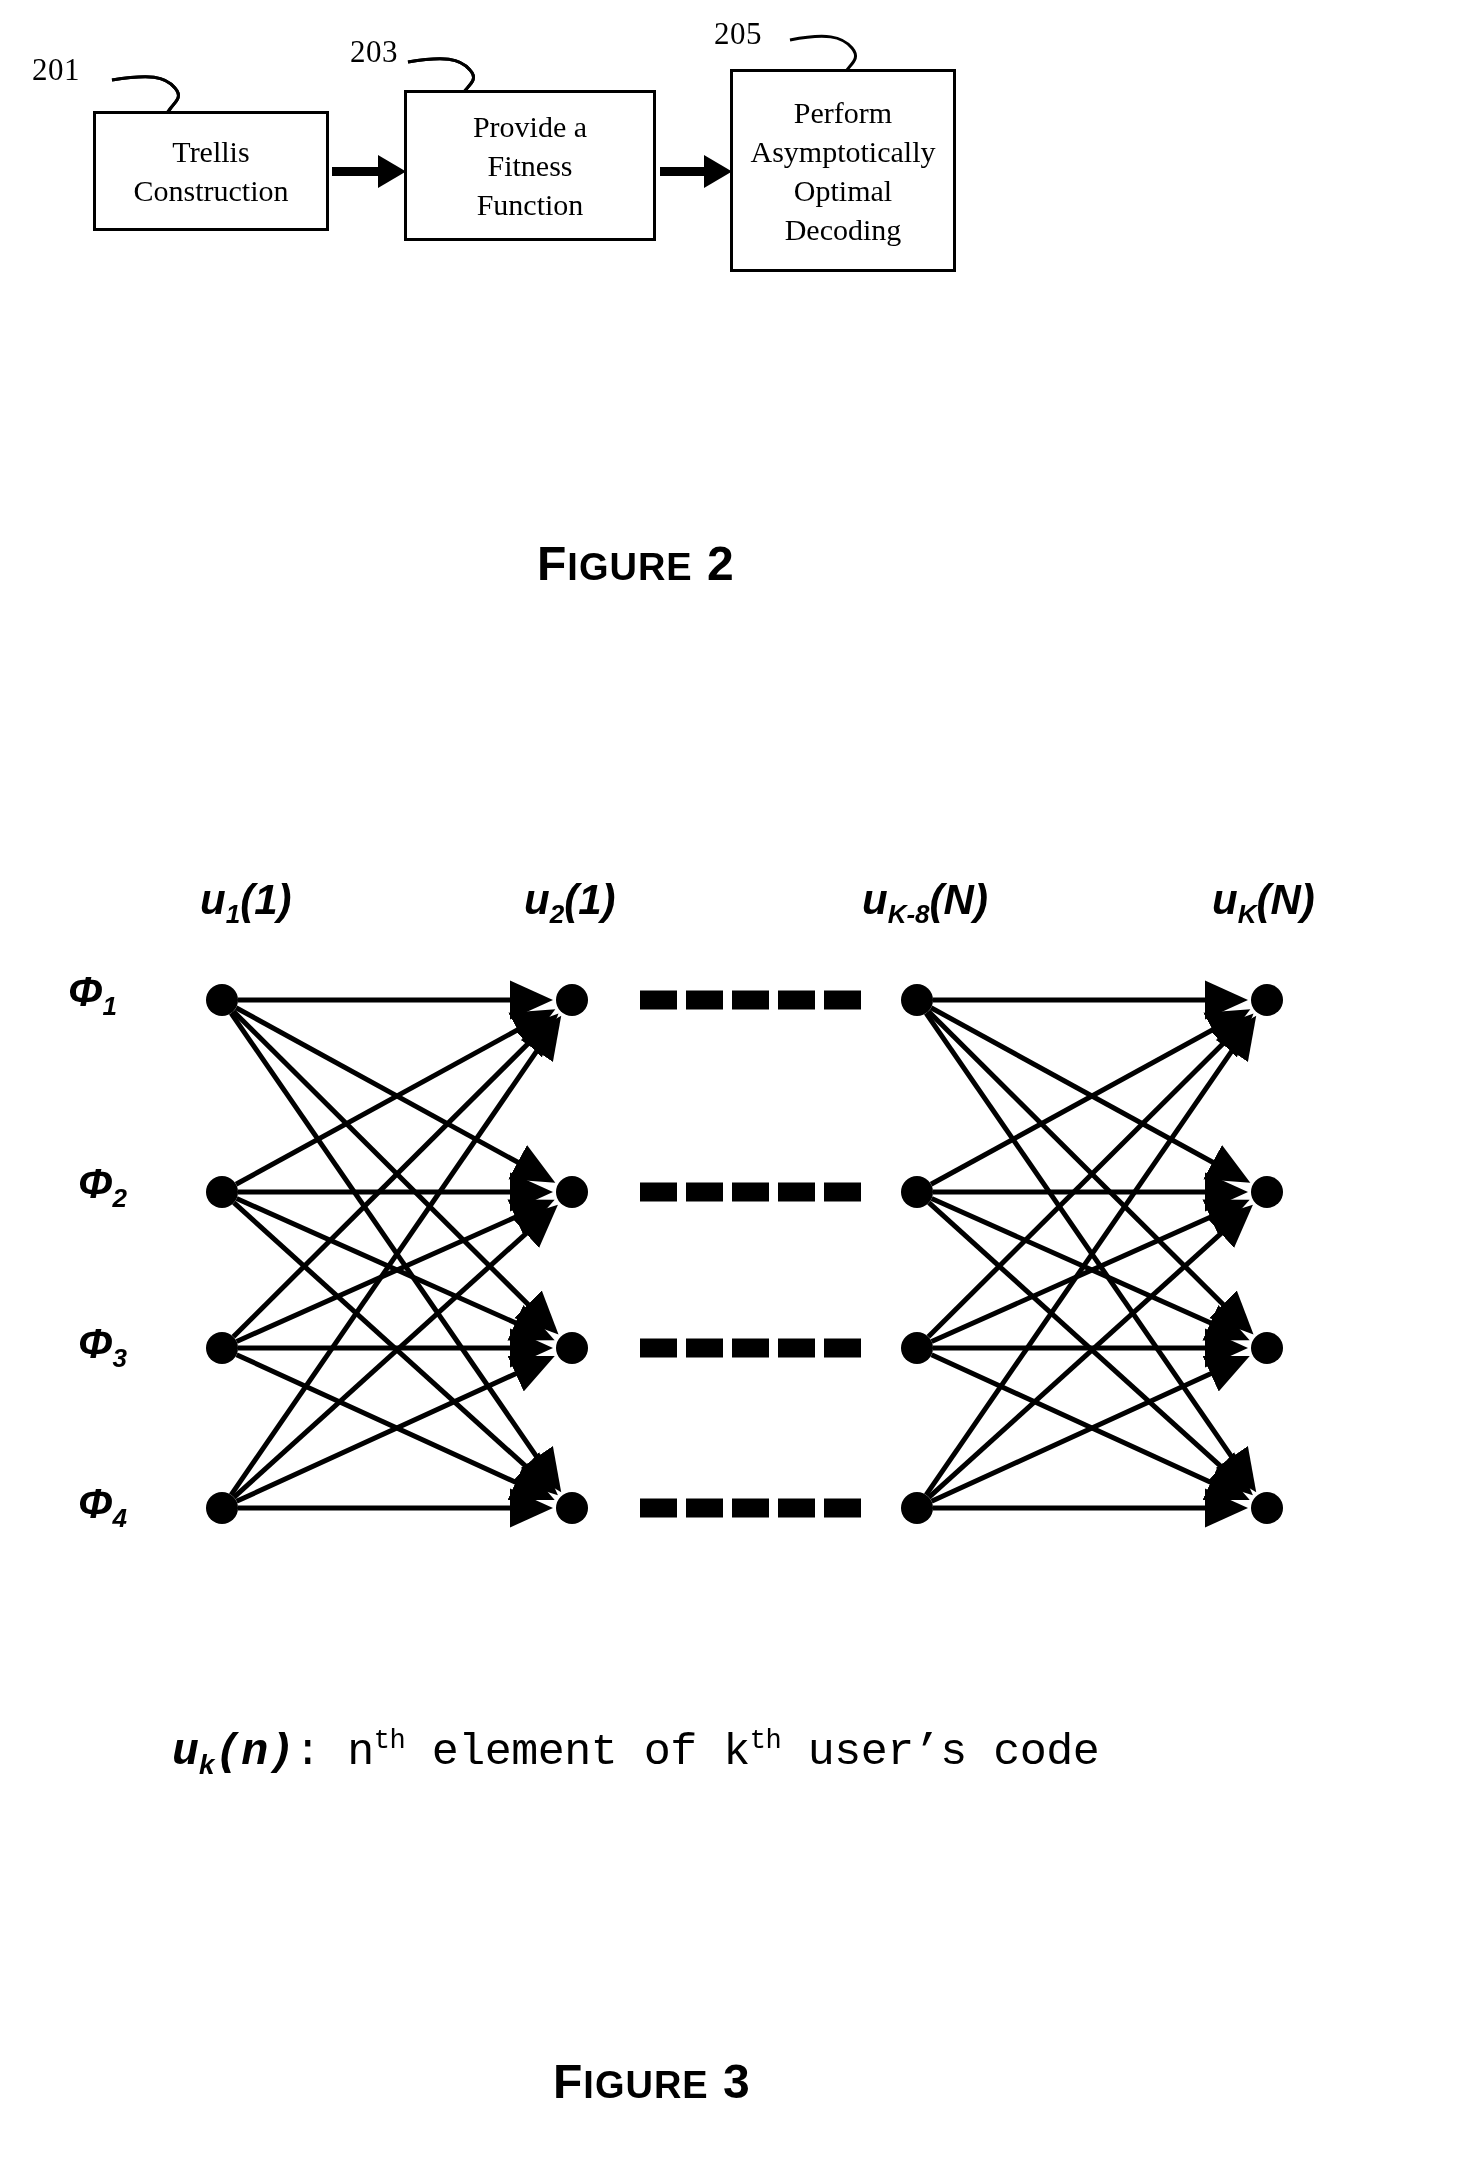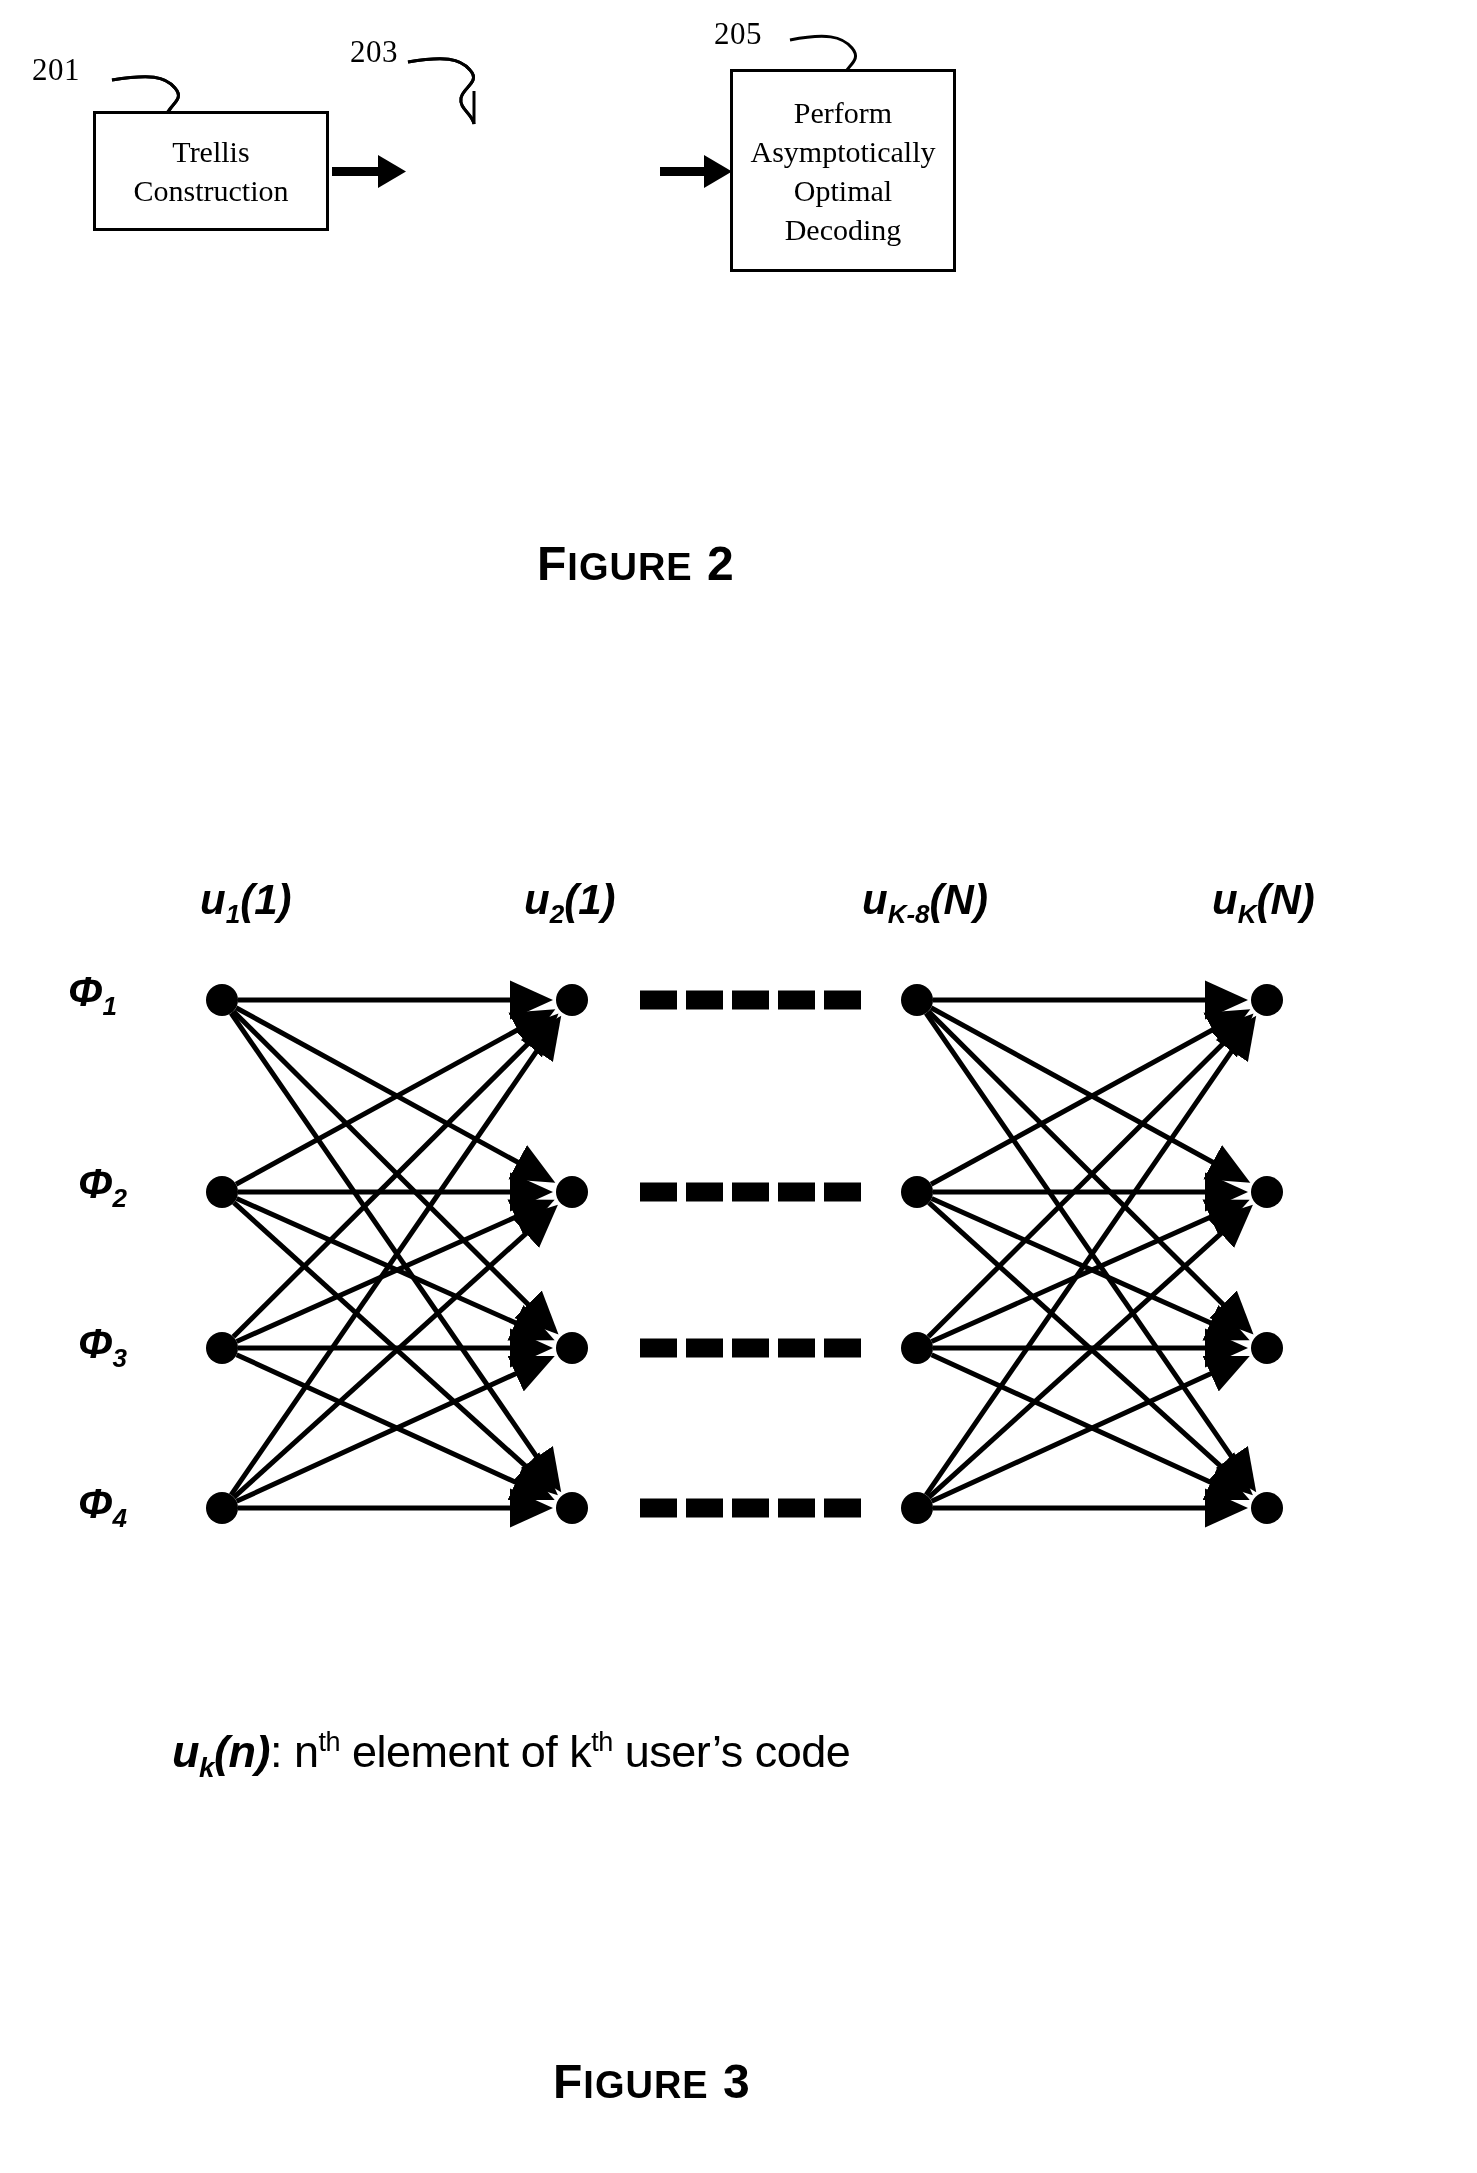--- a/index.html
+++ b/index.html
@@ -39,21 +39,21 @@
 
   .colhead{position:absolute;font-family:"Liberation Sans",sans-serif;
            font-style:italic;font-weight:700;font-size:42px;white-space:nowrap;}
   .colhead sub{font-size:.62em;font-style:italic;}
 
   .rowlabel{position:absolute;font-family:"Liberation Sans",sans-serif;
             font-style:italic;font-weight:700;font-size:42px;white-space:nowrap;}
   .rowlabel sub{font-size:.62em;font-style:italic;}
 
   
-  .legend-line{position:absolute;font-family:Liberation Sans, sans-serif;
+  .legend-line{position:absolute;font-family:Liberation Mono, monospace;
                font-size:45px;white-space:nowrap;letter-spacing:-0.5px;}
   .legend-line .ital{font-style:italic;font-weight:700;}
   .legend-line .ital sub{font-size:.62em;}
   .legend-line sup{font-size:.60em;vertical-align:super;}
 </style>
 </head>
 <body>
 
 <div class="abs nosel" style="left:0;top:0;width:1477px;height:640px;">
 
@@ -74,20 +74,23 @@
   </svg>
 
   <div class="refnum" id="ref-201">201</div>
   <div class="refnum" id="ref-203">203</div>
   <div class="refnum" id="ref-205">205</div>
 
   <div class="flowbox" id="box-201">
     <div class="txt">Trellis<br>Construction</div>
   </div>
 
+  <div class="flowbox" id="box-203">
+    <div class="txt">Provide a<br>Fitness<br>Function</div>
+  </div>
 
   <div class="flowbox" id="box-205">
     <div class="txt">Perform<br>Asymptotically<br>Optimal<br>Decoding</div>
   </div>
 
   <svg class="abs" style="left:0;top:0;" width="1477" height="300">
     <g fill="#000">
       <rect x="332" y="167" width="52" height="9"></rect>
       <polygon points="378,155 406,171.5 378,188"></polygon>
       <rect x="660" y="167" width="50" height="9"></rect>

